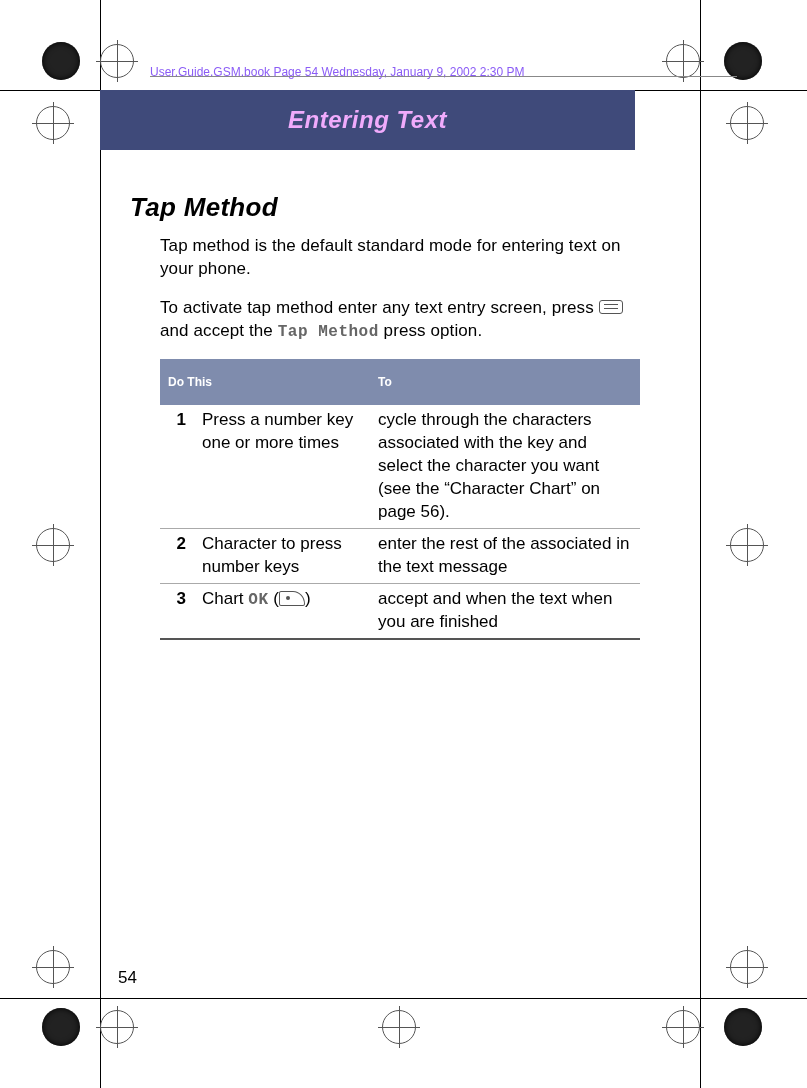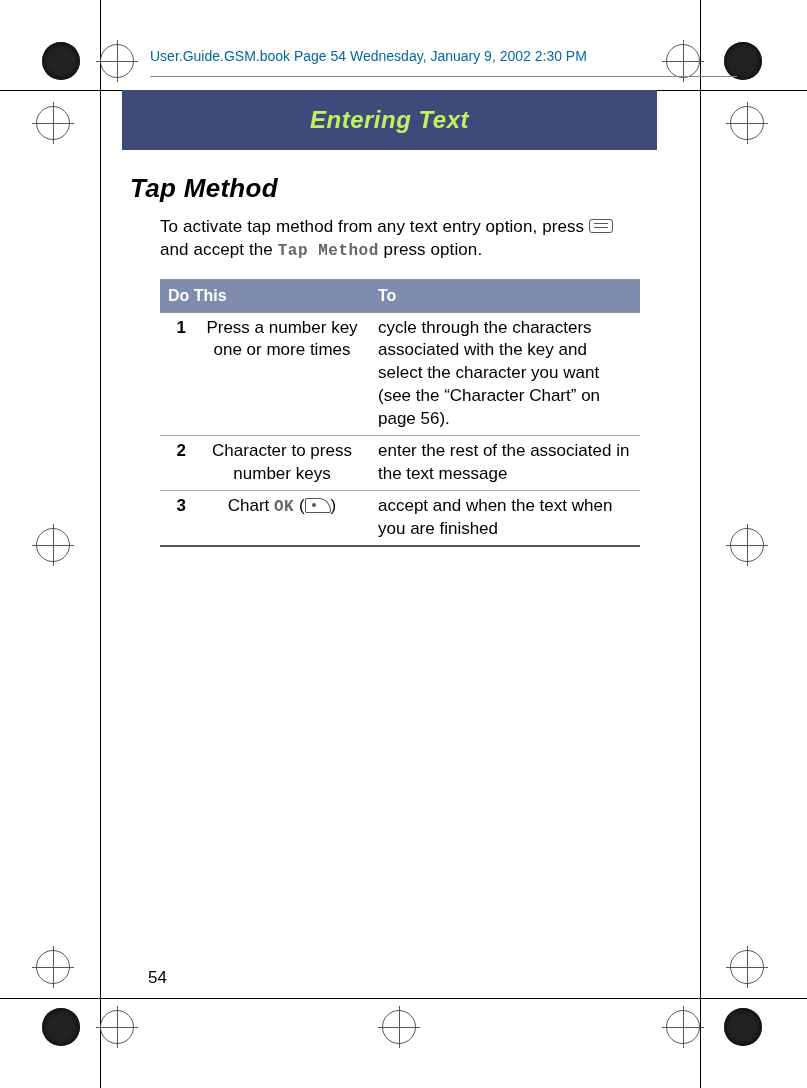--- a/index.html
+++ b/index.html
@@ -27,53 +27,52 @@
   .reg-cross-v { position: absolute; left: 50%; top: -4px; bottom: -4px; width: 1px; background: #555; }
   .dark-dot {
     position: absolute;
     width: 38px; height: 38px;
     border-radius: 50%;
     background: #222;
     box-shadow: inset 0 0 6px #000;
   }
   .header-line {
     position: absolute;
-    top: 48px;
+    top: 65px;
     left: 150px;
-    font-size: 14px;
-    color: #0369a1;
+    font-size: 12px;
+    color: #8b5cf6;
   }
   .header-rule {
     position: absolute;
     top: 76px;
     left: 150px;
     right: 70px;
     height: 1px;
     background: #888;
   }
   .chapter-banner {
     position: absolute;
     top: 90px;
     left: 100px;
     width: 535px;
     height: 60px;
     background: #3f4a7a;
-    color: #bef264;
+    color: #f0abfc;
     font-style: italic;
     font-weight: bold;
     font-size: 24px;
     display: flex;
     align-items: center;
     justify-content: center;
     letter-spacing: 0.5px;
-    margin-left: 22px;
   }
   .content {
     position: absolute;
-    top: 173px;
+    top: 192px;
     left: 130px;
     width: 510px;
   }
   .section-heading {
     font-style: italic;
     font-weight: bold;
     font-size: 26px;
     margin-bottom: 12px;
     letter-spacing: 0.3px;
   }
@@ -133,41 +132,41 @@
     width: 480px;
     margin-left: 30px;
     font-size: 17px;
     font-weight: 300;
   }
   table.steps th {
     background: #7f8cad;
     color: #fff;
     font-weight: bold;
     text-align: left;
-    padding: 8px 8px;
-    font-size: 16px;
+    padding: 16px 8px;
+    font-size: 12px;
   }
   table.steps td {
     padding: 4px 8px;
     vertical-align: top;
     border-bottom: 1px solid #aaa;
     line-height: 1.35;
   }
   table.steps tr:last-child td {
     border-bottom: 2px solid #555;
   }
   table.steps td.num {
     font-weight: bold;
     width: 18px;
     text-align: right;
   }
-  table.steps td.do-col { width: 160px; text-align: center; }
+  table.steps td.do-col { width: 160px; }
   .page-num {
     position: absolute;
-    left: 148px;
+    left: 118px;
     bottom: 100px;
     font-size: 17px;
   }
 </style>
 </head>
 <body>
 
 <div class="crop-line-h" style="top:90px;"></div>
 <div class="crop-line-h" style="top:998px;"></div>
 <div class="crop-line-v" style="left:100px;"></div>
@@ -235,23 +234,24 @@
 </div>
 
 <div class="header-line">User.Guide.GSM.book  Page 54  Wednesday, January 9, 2002  2:30 PM</div>
 <div class="header-rule"></div>
 
 <div class="chapter-banner">Entering Text</div>
 
 <div class="content">
   <div class="section-heading">Tap Method</div>
 
+  <p class="body-text">Tap method is the default standard mode for entering text on your phone.</p>
 
   <p class="body-text">
-    <span>To activate tap method from any text entry option, press </span>
+    <span>To activate tap method enter any text entry screen, press </span>
     <span class="menu-key-icon"></span>
     <span> and accept the </span>
     <span class="mono-label">Tap Method</span>
     <span> press option.</span>
   </p>
 
 
   <table class="steps">
     <tbody>
         <tr>

